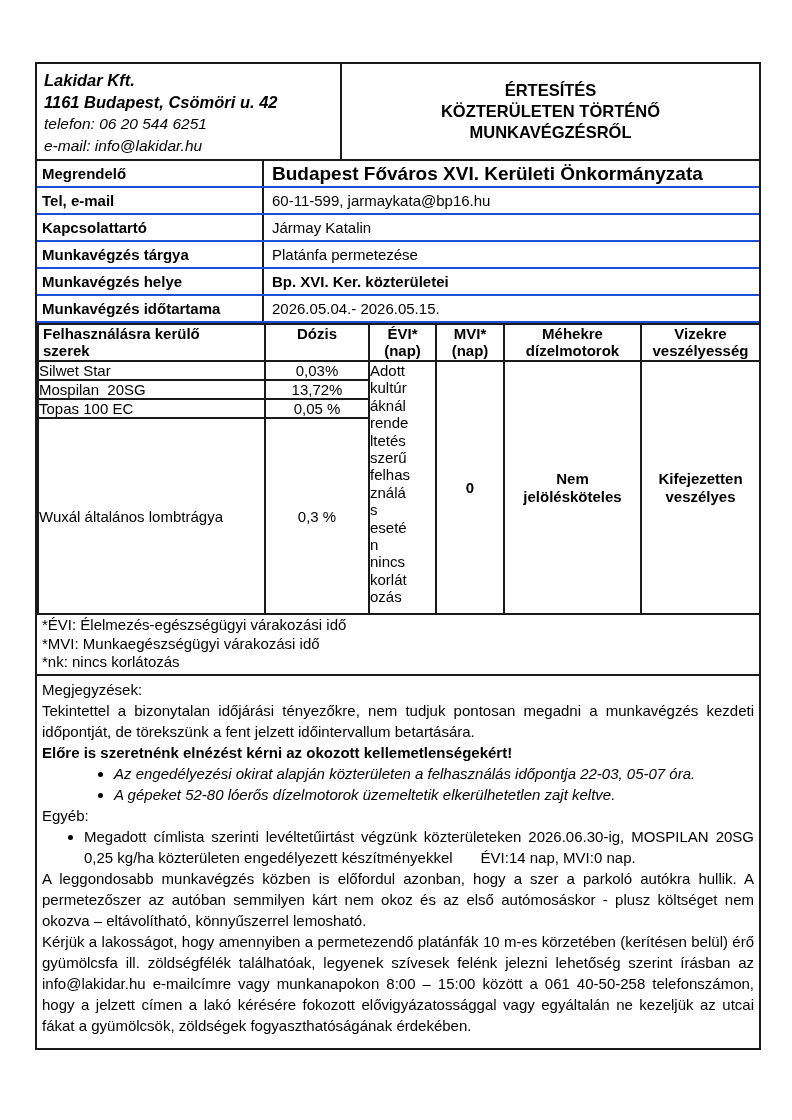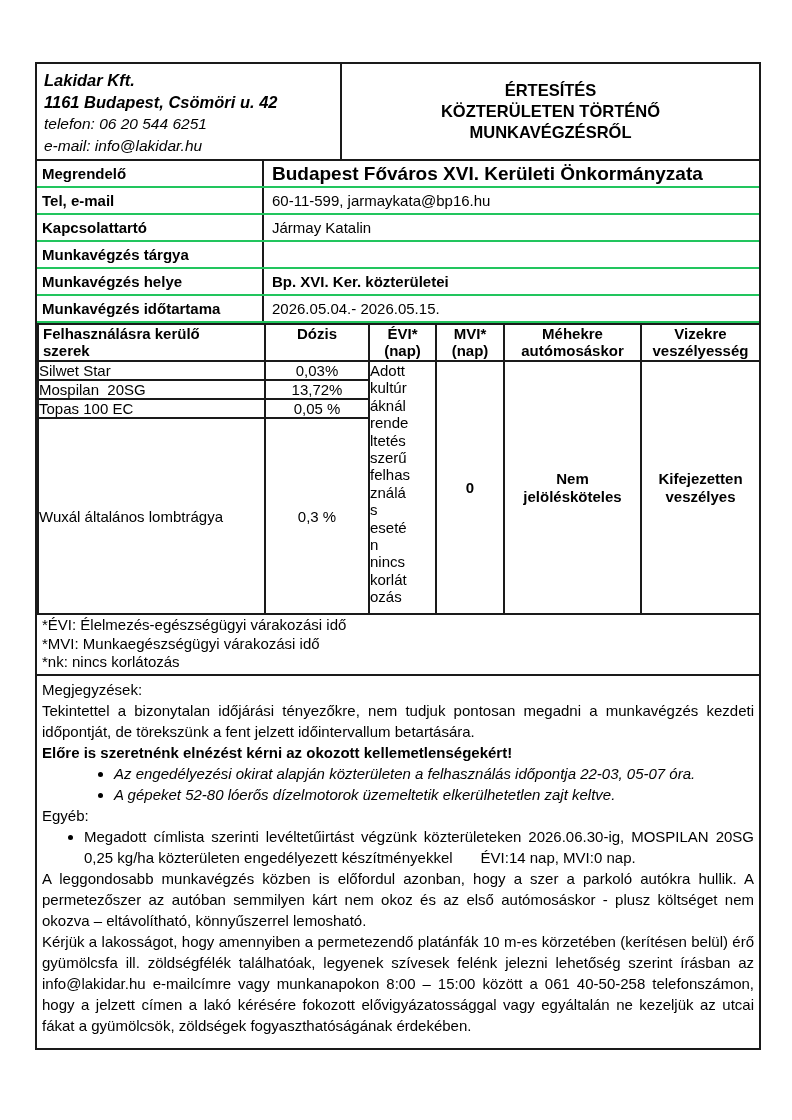--- a/index.html
+++ b/index.html
@@ -17,21 +17,21 @@
   .hdr-left {
     width:305px; border-right:2px solid #1a1a1a; box-sizing:border-box;
     padding:5px 6px 0 7px; font-style:italic; font-size:15.5px; line-height:22px;
   }
   .hdr-left .co { font-weight:bold; font-size:16.5px; }
   .hdr-right {
     flex:1; display:flex; flex-direction:column; justify-content:center;
     text-align:center; font-weight:bold; font-size:16.5px; line-height:21px;
   }
   
-  .irow { display:flex; border-bottom:2px solid #22c55e; height:25px;text-align:center; }
+  .irow { display:flex; border-bottom:2px solid #1d4ed8; height:25px;text-align:center; }
   .ilabel {
     width:227px; border-right:2px solid #1a1a1a; box-sizing:border-box;
     font-weight:bold; font-size:15px; display:flex; align-items:center; padding-left:5px;
   }
   .ivalue { flex:1; font-size:15px; display:flex; align-items:center; padding-left:8px; }
   .serif-bold { font-family:Liberation Sans, sans-serif; font-weight:bold; font-size:19px; }
   .sans-bold { font-weight:bold; }
   
   table.pest { border-collapse:collapse; width:100%; table-layout:fixed; }
   table.pest th, table.pest td { border:2px solid #1a1a1a; padding:0; }
@@ -93,20 +93,21 @@
   <div class="irow">
     <div class="ilabel">Tel, e-mail</div>
     <div class="ivalue">60-11-599, jarmaykata@bp16.hu</div>
   </div>
   <div class="irow">
     <div class="ilabel">Kapcsolattartó</div>
     <div class="ivalue">Jármay Katalin</div>
   </div>
   <div class="irow">
     <div class="ilabel">Munkavégzés tárgya</div>
+    <div class="ivalue">Platánfa permetezése</div>
   </div>
   <div class="irow">
     <div class="ilabel">Munkavégzés helye</div>
     <div class="ivalue sans-bold">Bp. XVI. Ker. közterületei</div>
   </div>
   <div class="irow">
     <div class="ilabel">Munkavégzés időtartama</div>
     <div class="ivalue">2026.05.04.- 2026.05.15.</div>
   </div>
 
@@ -122,21 +123,21 @@
     <tbody>
         <tr class="hdr-row">
       <th class="left">Felhasználásra kerülő
 szerek</th>
       <th>Dózis</th>
       <th>ÉVI*
 (nap)</th>
       <th>MVI*
 (nap)</th>
       <th>Méhekre
-autómosáskor</th>
+dízelmotorok</th>
       <th>Vizekre
 veszélyesség</th>
     </tr>
     <tr class="prow">
       <td class="p-name">Silwet Star</td>
       <td class="p-dose">0,03%</td>
       <td class="evi" rowspan="4">Adott
 kultúr
 áknál
 rende

